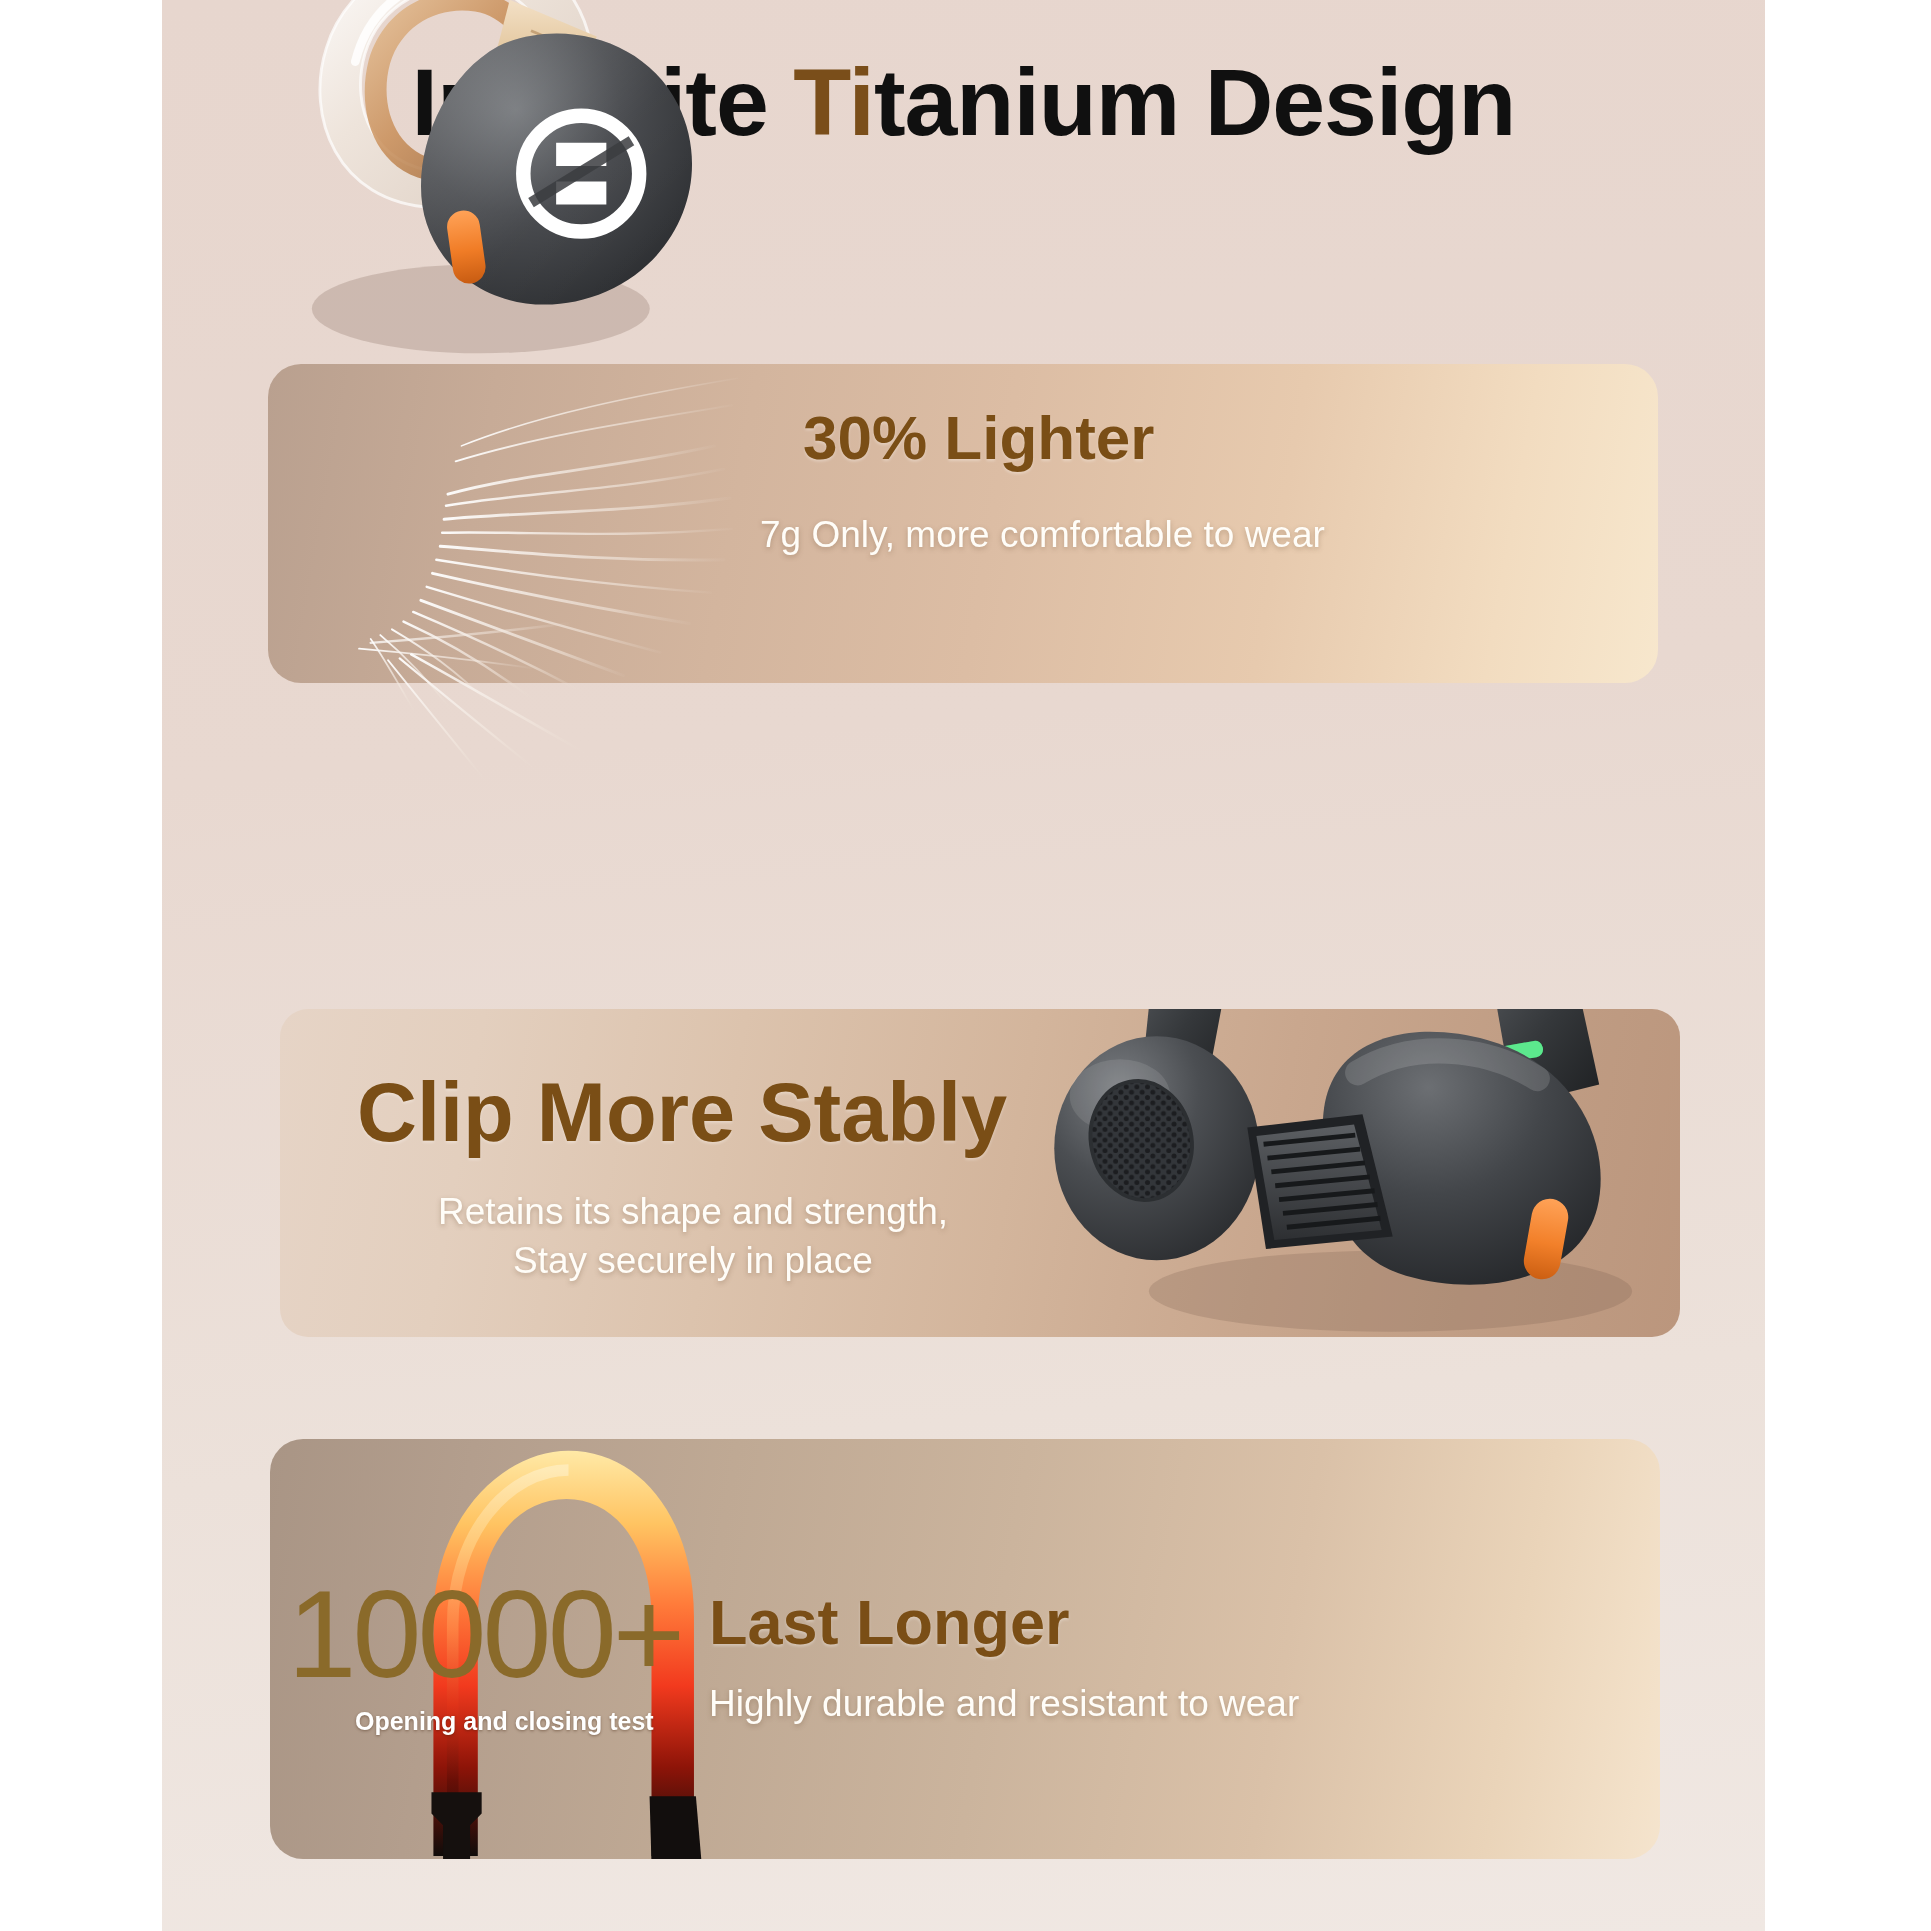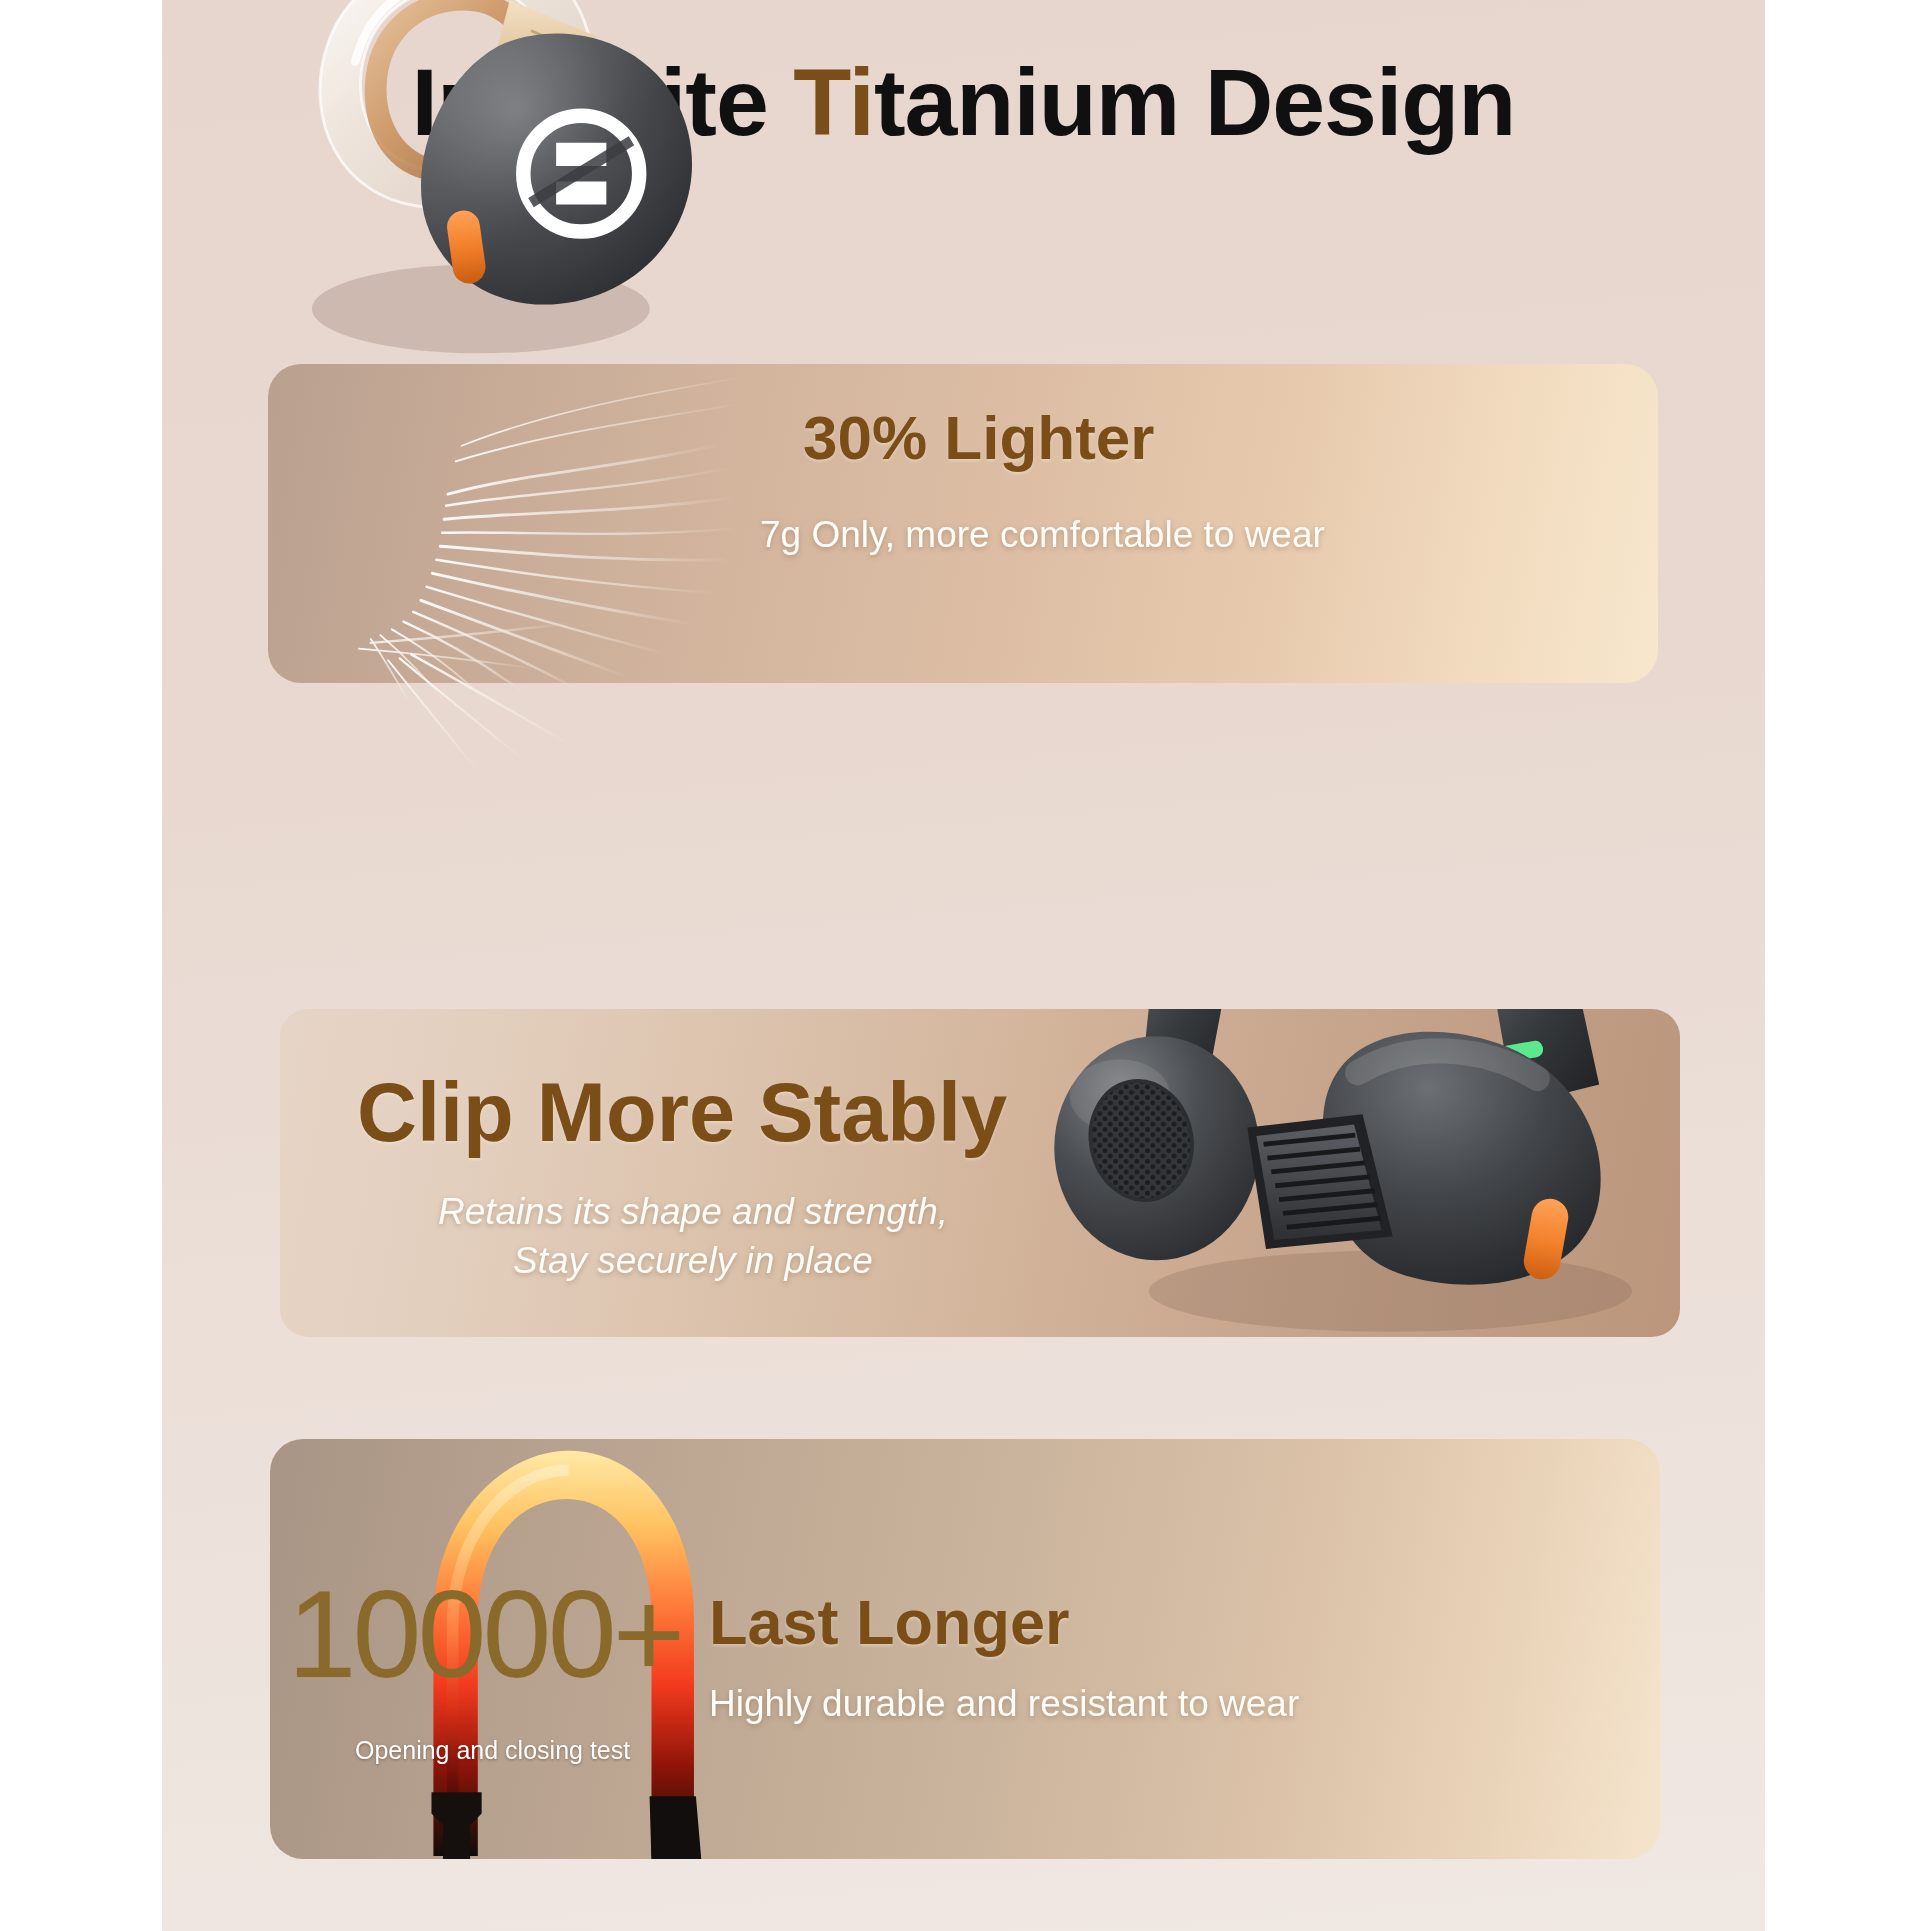--- a/index.html
+++ b/index.html
@@ -103,45 +103,44 @@
     text-shadow: 0 1.9px 4.8px rgba(110,80,55,0.35);
     white-space: nowrap;
   }
 
   
   #c1-headline { left: 535px; top: 41px; font-size: 62px; }
   #c1-sub { left: 492px; top: 147px; }
 
   
   #c2-headline { left: 77px; top: 60px; font-size: 83px; }
-  #c2-sub { left: 104px; top: 179px; text-align: center; width: 618px; font-style: italic; }
+  #c2-sub { left: 104px; top: 179px; text-align: center; width: 618px; }
 
   
   #c3-bignum {
     position: absolute;
     left: 17.4px;
     top: 124px;
     font-size: 124px;
     font-weight: normal;
     color: #8a6a2a;
     letter-spacing: -3.9px;
     white-space: nowrap;
     z-index: 6;
   }
   #c3-caption {
     position: absolute;
     left: 85px;
     top: 268px;
     font-size: 25px;
-    font-weight: normal;
+    font-weight: bold;
     color: #ffffff;
     white-space: nowrap;
     z-index: 7;
     text-shadow: 0 1px 2.9px rgba(60,30,10,0.45);
-    margin-top: 29px;
   }
   #c3-headline { left: 439px; top: 116px; font-size: 63px; margin-top: 34px; }
   #c3-sub { left: 439px; top: 241px; }
 
   
 
   
   #prod1 {
     position: absolute;
     left: 29px;

